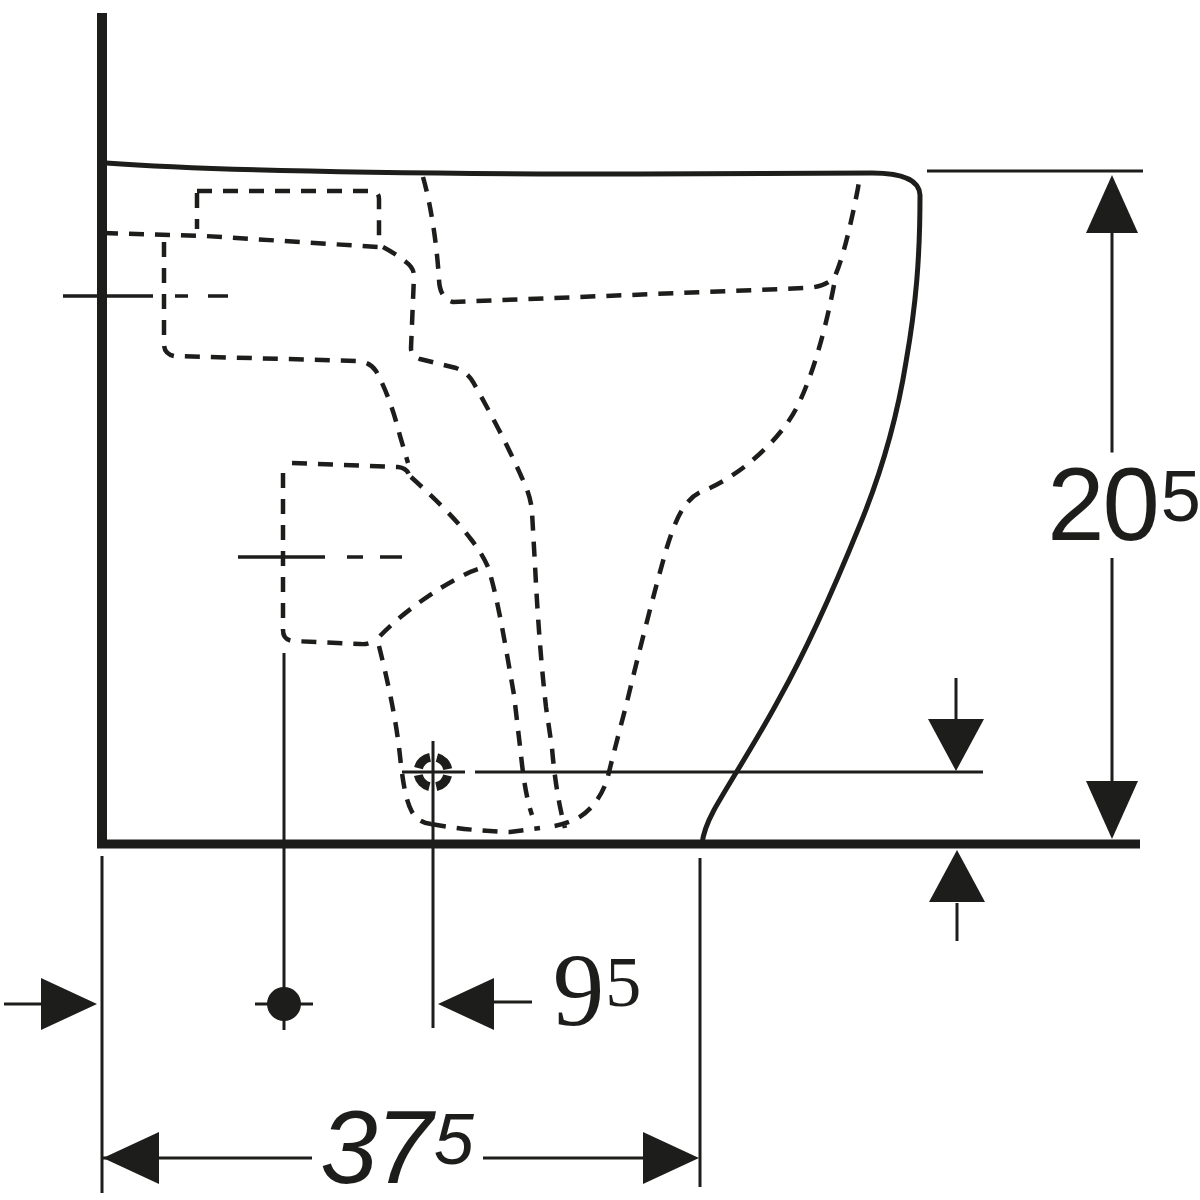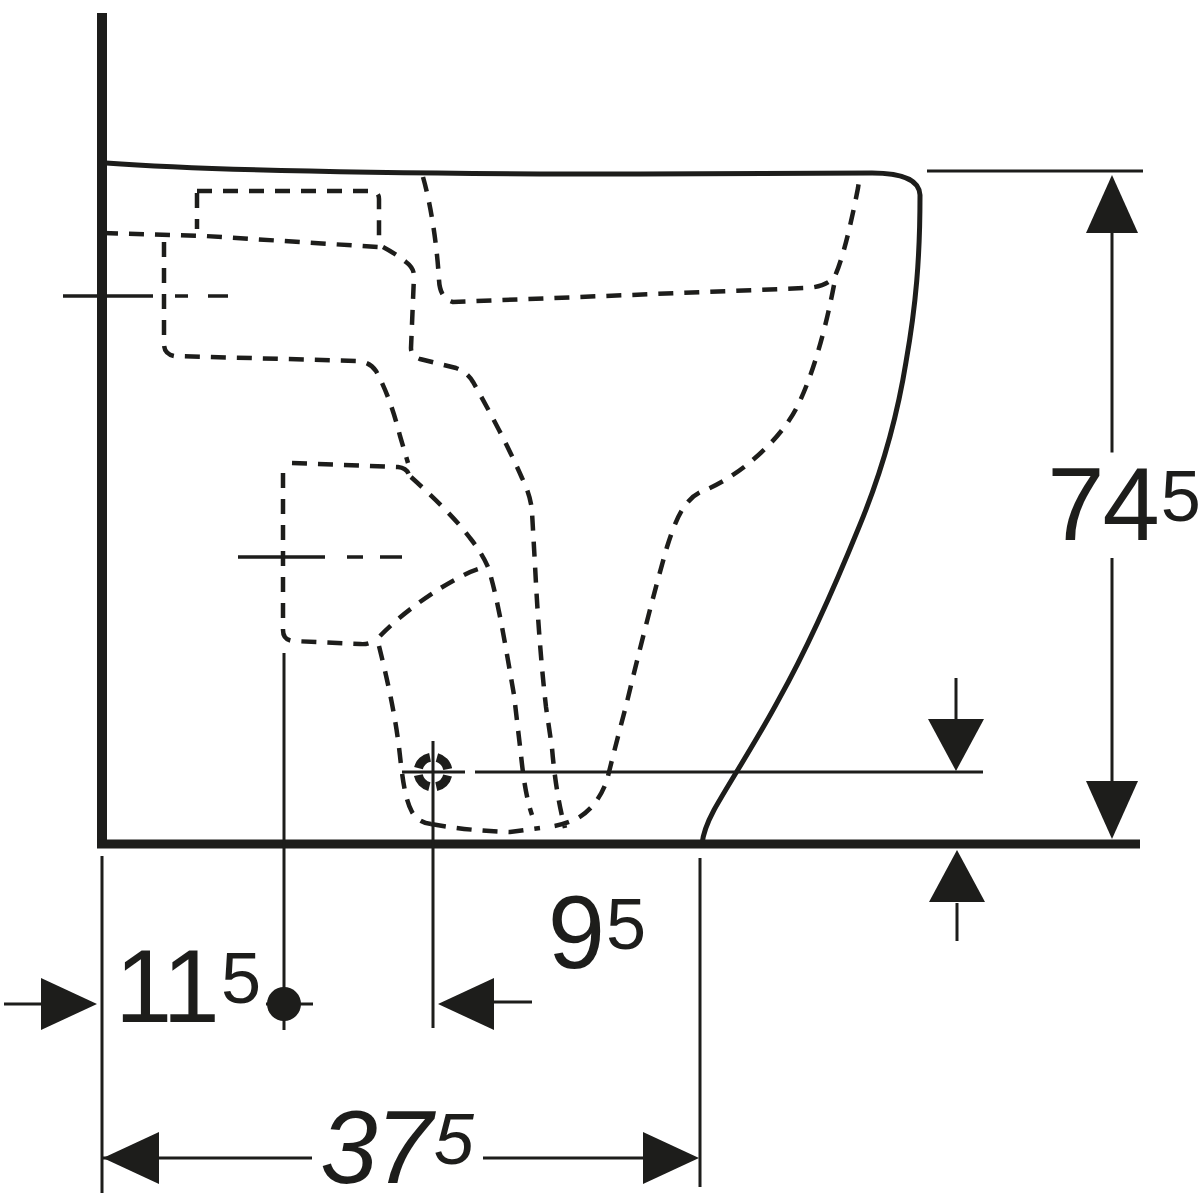--- a/index.html
+++ b/index.html
@@ -93,29 +93,26 @@
       <polygon points="438,1004 494,978 494,1030"></polygon>
       <polygon points="103,1158 159,1132 159,1184"></polygon>
       <polygon points="699,1158 643,1132 643,1184"></polygon>
     </g>
 
     <circle cx="433" cy="772" r="15" fill="none" stroke="#1d1d1b" stroke-width="9" stroke-dasharray="16.5 7.06" stroke-dashoffset="20"></circle>
     <circle cx="284" cy="1004" r="17" fill="#1d1d1b" stroke="none"></circle>
   </svg>
 
   <div class="dim" style="left:1124px;top:504px;">
-    <span>74</span><span class="sup">5</span>
+    <span>20</span><span class="sup">5</span>
   </div>
 
 
-  <div class="dim" style="left:188px;top:986px;">
-    <span>11</span><span class="sup">5</span>
-  </div>
 
-  <div class="dim" style="left:597px;top:932px;">
+  <div class="dim" style="left:597px;top:990px;font-family:Liberation Serif, serif;">
     <span>9</span><span class="sup">5</span>
   </div>
 
   <div class="dim" style="left:397px;top:1147px;font-style:italic;">
     <span>37</span><span class="sup">5</span>
   </div>
 
 </div>
 
 </body></html>

